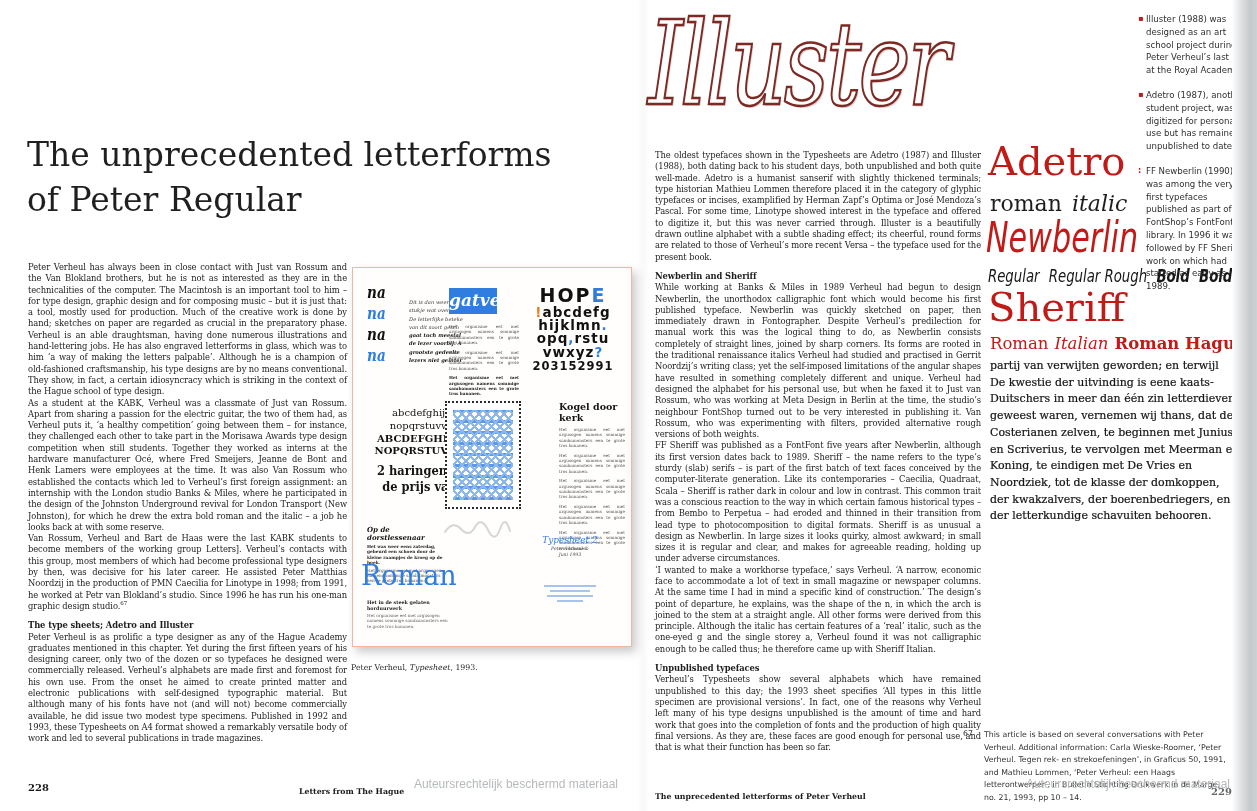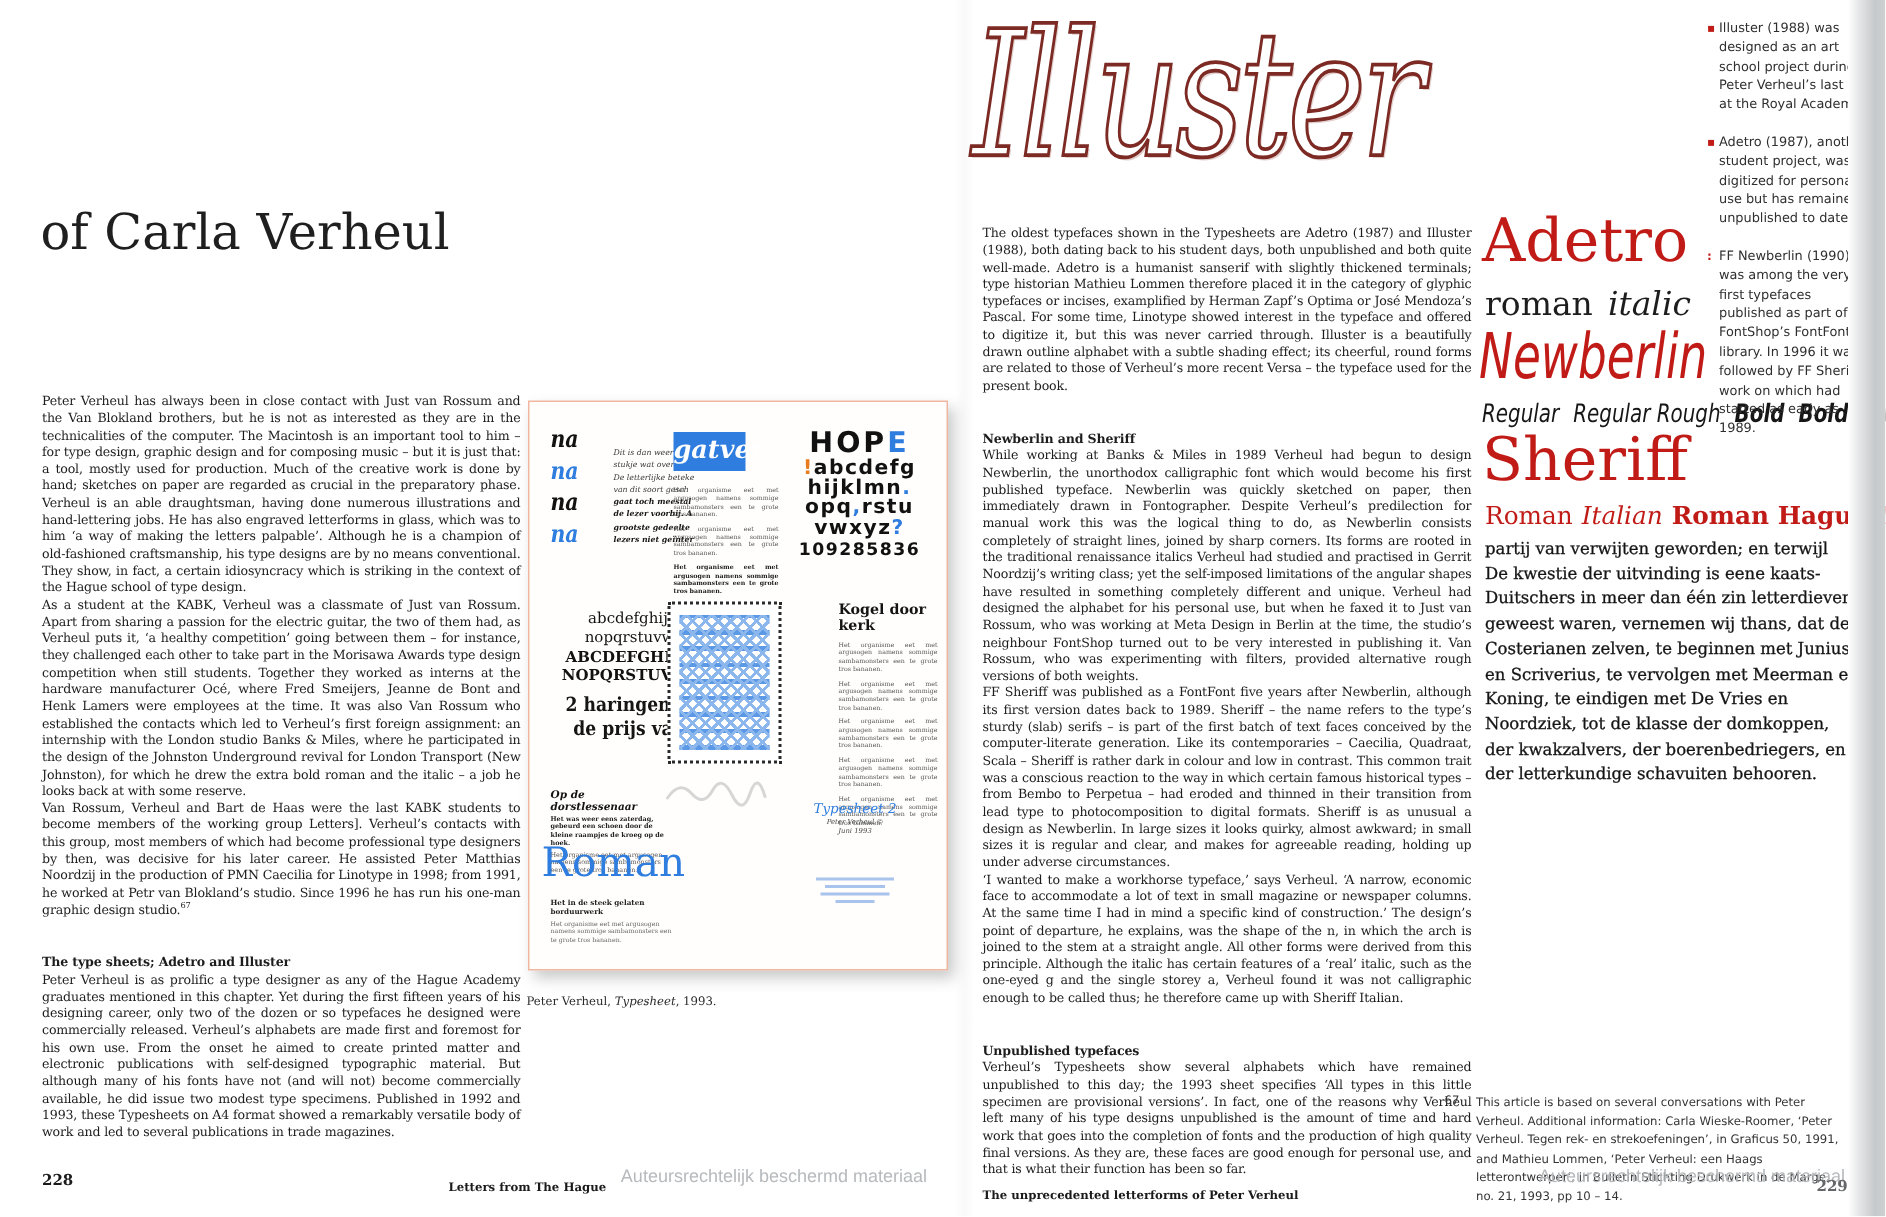--- a/index.html
+++ b/index.html
@@ -6,21 +6,21 @@
   .spread{position:relative;width:1257px;height:811px;background:#ffffff;overflow:hidden;
           font-family:"DejaVu Serif",serif;color:#1c1c1c;}
   .abs{position:absolute;}
 
   
   .lp-title{left:27px;top:132px;font-size:33px;line-height:45px;font-weight:normal;color:#1f1f1f;margin:0;}
   .lp-title span{display:block;}
   .bodycol{font-size:8.4px;line-height:11.3px;text-align:justify;letter-spacing:-0.1px;color:#1d1d1d;
            hyphens:auto;-webkit-hyphens:auto;}
   .bodycol p{margin:0;}
-  .bodycol h3{margin:24px 0 0 0;font-size:8.4px;line-height:11.3px;font-weight:bold;}
+  .bodycol h3{margin:8px 0 0 0;font-size:8.4px;line-height:11.3px;font-weight:bold;}
   .bodycol sup{font-size:5.5px;vertical-align:super;line-height:0;}
   .lp-body{left:28px;top:262px;width:319px;}
 
   
   .typesheet{left:352px;top:267px;width:278px;height:378px;margin:0;background:#fffefd;
              border:1px solid #efb79f;box-shadow:4px 5px 9px rgba(90,90,90,.33);}
   .ts-na-glyphs{left:14px;top:14px;font-family:"DejaVu Serif",serif;font-style:italic;font-weight:bold;
                 font-size:16px;line-height:21px;transform:scaleX(.85);transform-origin:left top;}
   .ts-na-glyphs span{display:block;color:#121212;}
   .ts-na-glyphs span:nth-child(even){color:#2e7ddf;}
@@ -114,21 +114,22 @@
   .gutter{left:636px;top:0;width:14px;height:811px;
           background:linear-gradient(to right,rgba(0,0,0,0) 0%,rgba(0,0,0,.025) 50%,rgba(0,0,0,0) 100%);}
 </style>
 </head>
 <body>
 
 <div class="spread">
 
   <section>
     <h1 class="abs lp-title">
-      <span>of Carla Verheul</span>
+      <span>The unprecedented letterforms</span>
+      <span>of Peter Regular</span>
     </h1>
 
     <div class="abs bodycol lp-body">
       <p>Peter Verheul has always been in close contact with Just van Rossum and the Van Blokland brothers, but he is not as interested as they are in the technicalities of the computer. The Macintosh is an important tool to him – for type design, graphic design and for composing music – but it is just that: a tool, mostly used for production. Much of the creative work is done by hand; sketches on paper are regarded as crucial in the preparatory phase. Verheul is an able draughtsman, having done numerous illustrations and hand-lettering jobs. He has also engraved letterforms in glass, which was to him ‘a way of making the letters palpable’. Although he is a champion of old-fashioned craftsmanship, his type designs are by no means conventional. They show, in fact, a certain idiosyncracy which is striking in the context of the Hague school of type design.</p>
       <p>As a student at the KABK, Verheul was a classmate of Just van Rossum. Apart from sharing a passion for the electric guitar, the two of them had, as Verheul puts it, ‘a healthy competition’ going between them – for instance, they challenged each other to take part in the Morisawa Awards type design competition when still students. Together they worked as interns at the hardware manufacturer Océ, where Fred Smeijers, Jeanne de Bont and Henk Lamers were employees at the time. It was also Van Rossum who established the contacts which led to Verheul’s first foreign assignment: an internship with the London studio Banks &amp; Miles, where he participated in the design of the Johnston Underground revival for London Transport (New Johnston), for which he drew the extra bold roman and the italic – a job he looks back at with some reserve.</p>
       <p><span>Van Rossum, Verheul and Bart de Haas were the last KABK students to become members of the working group Letters]. Verheul’s contacts with this group, most members of which had become professional type designers by then, was decisive for his later career. He assisted Peter Matthias Noordzij in the production of PMN Caecilia for Linotype in 1998; from 1991, he worked at Petr van Blokland’s studio. Since 1996 he has run his one-man graphic design studio.</span><sup>67</sup></p>
       <h3>The type sheets; Adetro and Illuster</h3>
       <p>Peter Verheul is as prolific a type designer as any of the Hague Academy graduates mentioned in this chapter. Yet during the first fifteen years of his designing career, only two of the dozen or so typefaces he designed were commercially released. Verheul’s alphabets are made first and foremost for his own use. From the onset he aimed to create printed matter and electronic publications with self-designed typographic material. But although many of his fonts have not (and will not) become commercially available, he did issue two modest type specimens. Published in 1992 and 1993, these Typesheets on A4 format showed a remarkably versatile body of work and led to several publications in trade magazines.</p>
     </div>
 
@@ -157,21 +158,21 @@
         <p class="b">Het organisme eet met argusogen namens sommige sambamonsters een te grote tros bananen.</p>
         <p class="b">Het organisme eet met argusogen namens sommige sambamonsters een te grote tros bananen.</p>
       </div>
 
       <div class="abs ts-hope">
         <div class="hope-word"><span>HOP</span><span class="blue">E</span></div>
         <div class="hope-line"><span class="orange">!</span><span>abcdefg</span></div>
         <div class="hope-line"><span>hijklmn</span><span class="blue">.</span></div>
         <div class="hope-line"><span>opq</span><span class="blue">,</span><span>rstu</span></div>
         <div class="hope-line"><span>vwxyz</span><span class="blue">?</span></div>
-        <div class="hope-digits">109285836</div>
+        <div class="hope-digits">203152991</div>
       </div>
 
       <div class="abs ts-alpha">
         <div>abcdefghijklm</div>
         <div>nopqrstuvwxyz</div>
         <div class="caps">ABCDEFGHIJKLM</div>
         <div class="caps">NOPQRSTUVWXYZ</div>
       </div>
       <div class="abs ts-haringen">
         <div>2 haringen voor</div>

